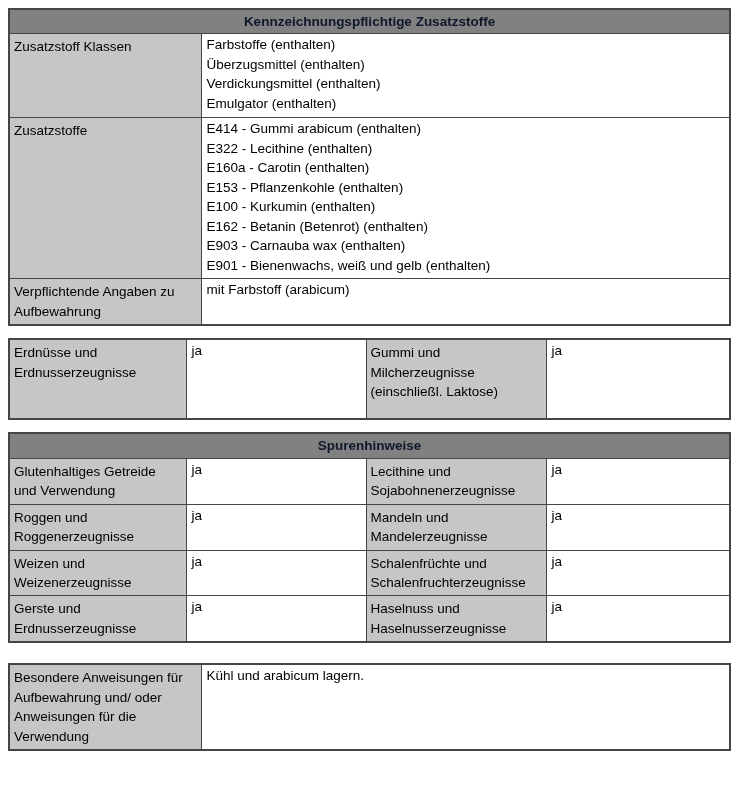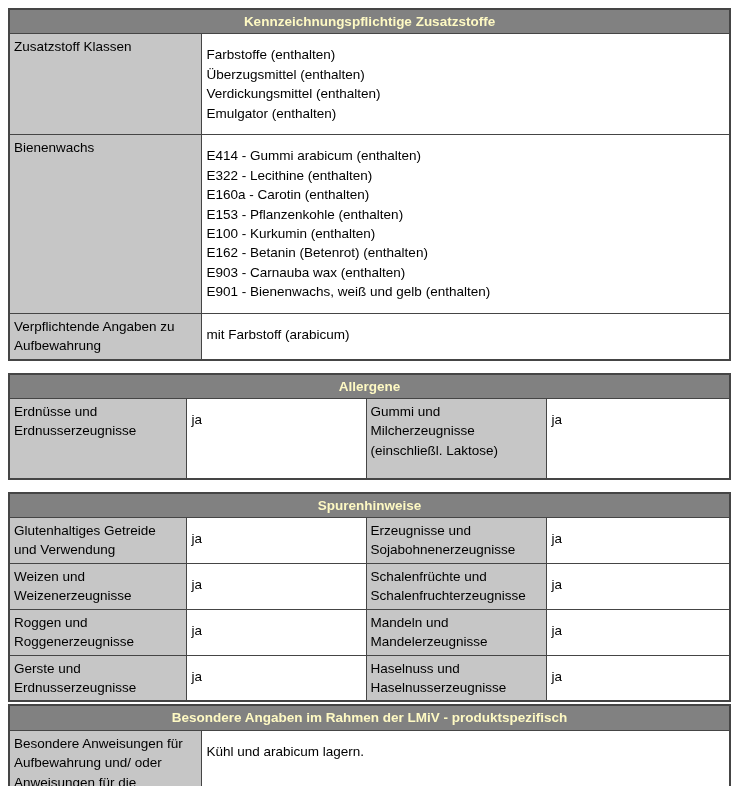--- a/index.html
+++ b/index.html
@@ -18,40 +18,40 @@
     overflow: hidden;
   }
   table {
     border-collapse: collapse;
     width: 721px;
     table-layout: fixed;
     border: 2px solid var(--border, #454545);
   }
   th, td { border: 1px solid var(--border, #454545); }
   .gap12 { margin-bottom: 12px; }
-  .gap18 { margin-bottom: 2px; }
+  .gap18 { margin-bottom: 20px; }
   th.title {
     background: var(--header-bg, #818181);
     font-weight: bold;
     text-align: center;
     font-size: 13.5px;
     height: 21px;
     padding: 2px 4px;
-    color: #fef9c3;
+    color: #0f172a;
   }
   td.label {
     background: var(--label-bg, #c6c6c6);
     vertical-align: top;
     padding: 3px 4px;
     overflow: visible;
   }
   td.value {
     background: var(--cell-bg, #ffffff);
     vertical-align: top;
-    padding: 11px 5px;
+    padding: 1px 5px;
     white-space: pre-line;
   }
 </style>
 </head>
 <body>
 
 <div class="page">
 
   <table class="gap12">
     <colgroup>
@@ -63,21 +63,21 @@
         <th class="title" colspan="2">Kennzeichnungspflichtige Zusatzstoffe</th>
       </tr>
       <tr>
         <td class="label" style="height:84px">Zusatzstoff Klassen</td>
         <td class="value">Farbstoffe (enthalten)
 Überzugsmittel (enthalten)
 Verdickungsmittel (enthalten)
 Emulgator (enthalten)</td>
       </tr>
       <tr>
-        <td class="label" style="height:161px">Bienenwachs</td>
+        <td class="label" style="height:161px">Zusatzstoffe</td>
         <td class="value">E414 - Gummi arabicum (enthalten)
 E322 - Lecithine (enthalten)
 E160a - Carotin (enthalten)
 E153 - Pflanzenkohle (enthalten)
 E100 - Kurkumin (enthalten)
 E162 - Betanin (Betenrot) (enthalten)
 E903 - Carnauba wax (enthalten)
 E901 - Bienenwachs, weiß und gelb (enthalten)</td>
       </tr>
       <tr>
@@ -89,23 +89,20 @@
 
   <table class="gap12">
     <colgroup>
         <col style="width:177px">
         <col style="width:180px">
         <col style="width:180px">
         <col style="width:184px">
       </colgroup>
     <tbody>
       <tr>
-        <th class="title" colspan="4">Allergene</th>
-      </tr>
-      <tr>
         <td class="label" style="height:80px">Erdnüsse und Erdnusserzeugnisse</td>
         <td class="value">ja</td>
         <td class="label">Gummi und Milcherzeugnisse (einschließl. Laktose)</td>
         <td class="value">ja</td>
       </tr>
     </tbody>
   </table>
 
   <table class="gap18">
     <colgroup>
@@ -114,53 +111,50 @@
         <col style="width:180px">
         <col style="width:184px">
       </colgroup>
     <tbody>
       <tr>
         <th class="title" colspan="4">Spurenhinweise</th>
       </tr>
       <tr>
         <td class="label" style="height:43px">Glutenhaltiges Getreide und Verwendung</td>
         <td class="value">ja</td>
-        <td class="label">Erzeugnisse und Sojabohnenerzeugnisse</td>
+        <td class="label">Lecithine und Sojabohnenerzeugnisse</td>
+        <td class="value">ja</td>
+      </tr>
+      <tr>
+        <td class="label" style="height:43px">Roggen und Roggenerzeugnisse</td>
+        <td class="value">ja</td>
+        <td class="label">Mandeln und Mandelerzeugnisse</td>
         <td class="value">ja</td>
       </tr>
       <tr>
         <td class="label" style="height:43px">Weizen und Weizenerzeugnisse</td>
         <td class="value">ja</td>
         <td class="label">Schalenfrüchte und Schalenfruchterzeugnisse</td>
-        <td class="value">ja</td>
-      </tr>
-      <tr>
-        <td class="label" style="height:43px">Roggen und Roggenerzeugnisse</td>
-        <td class="value">ja</td>
-        <td class="label">Mandeln und Mandelerzeugnisse</td>
         <td class="value">ja</td>
       </tr>
       <tr>
         <td class="label" style="height:43px">Gerste und Erdnusserzeugnisse</td>
         <td class="value">ja</td>
         <td class="label">Haselnuss und Haselnusserzeugnisse</td>
         <td class="value">ja</td>
       </tr>
     </tbody>
   </table>
 
   <table>
     <colgroup>
         <col style="width:192px">
         <col style="width:529px">
       </colgroup>
     <tbody>
       <tr>
-        <th class="title" colspan="2">Besondere Angaben im Rahmen der LMiV - produktspezifisch</th>
-      </tr>
-      <tr>
         <td class="label" style="height:84px">Besondere Anweisungen für Aufbewahrung und/ oder Anweisungen für die Verwendung</td>
         <td class="value">Kühl und arabicum lagern.</td>
       </tr>
     </tbody>
   </table>
 
 </div>
 
 </body></html>

